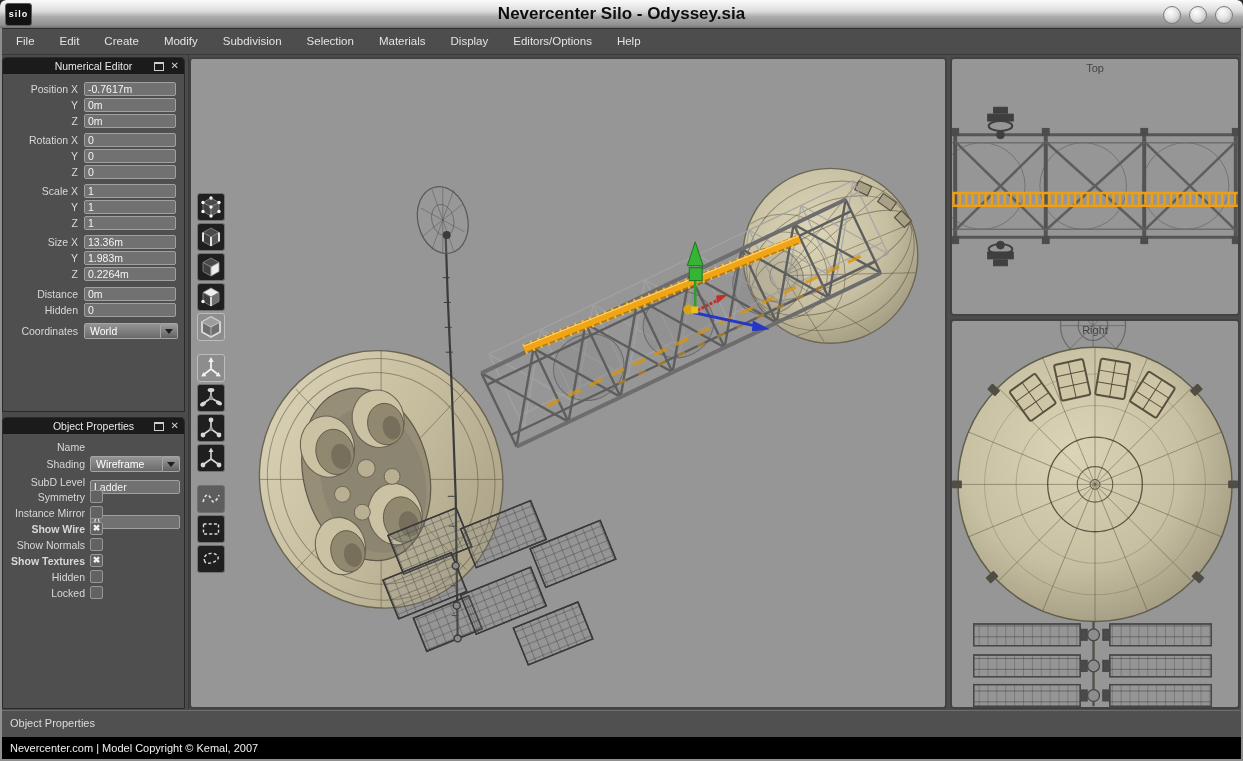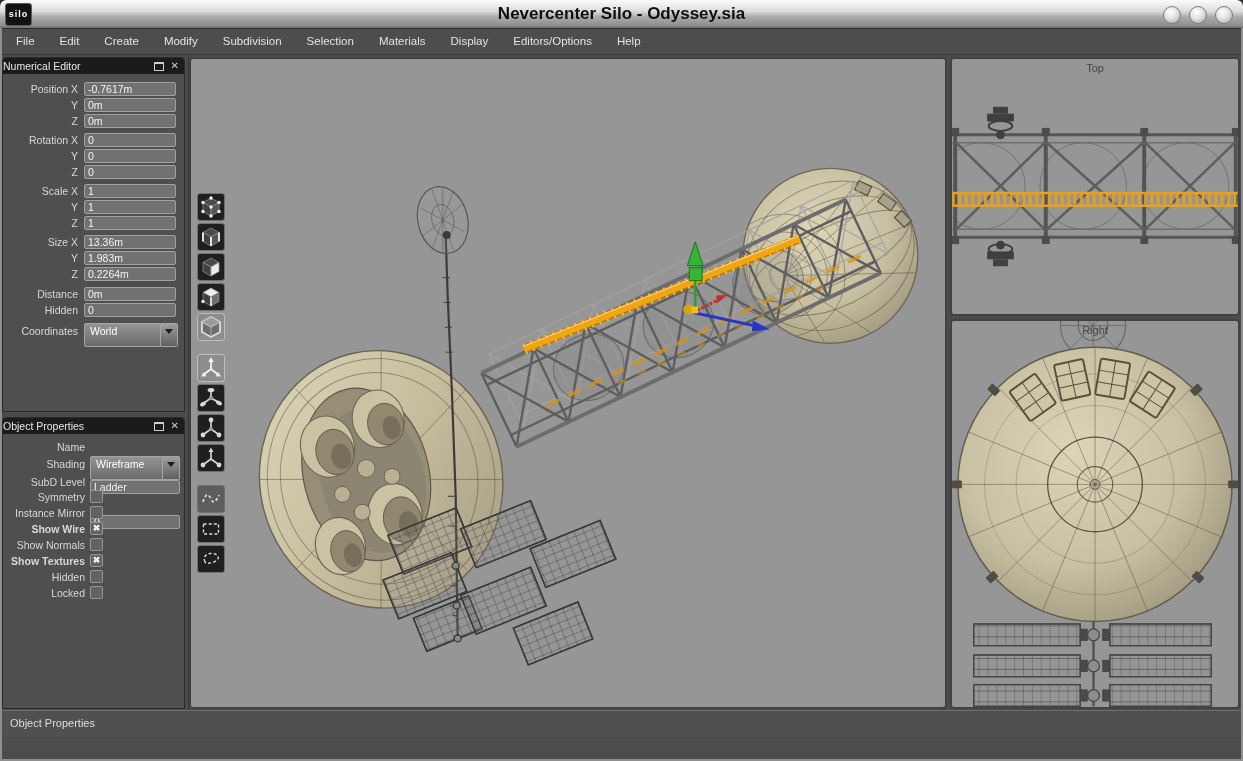--- a/index.html
+++ b/index.html
@@ -23,34 +23,34 @@
     padding-left:16px;box-sizing:border-box;z-index:25;}
   .menu-item{color:#e3e3e3;font-size:11.5px;white-space:nowrap;}
   
   .dock{position:absolute;left:0;top:55px;width:188px;height:655px;background:#4b4b4b;
     border-right:1px solid #393939;}
   .panel{position:absolute;left:2px;width:183px;background:#4f4f4f;border:1px solid #2a2a2a;
     border-radius:4px 4px 0 0;box-sizing:border-box;}
   #numerical-editor{top:2px;height:355px;}
   #object-properties{top:362px;height:292px;}
   .panel-titlebar{height:16px;background:#1b1b1b;border-radius:3px 3px 0 0;position:relative;
-    color:#e8e8e8;font-size:10.5px;line-height:16px;}
+    text-align:center;color:#e8e8e8;font-size:10.5px;line-height:16px;}
   .pt-restore{position:absolute;right:20px;top:4px;width:8px;height:6px;
     border:1px solid #cfcfcf;border-top-width:2px;}
   .pt-close{position:absolute;right:5px;top:1px;color:#cfcfcf;font-size:10px;line-height:14px;}
   .prow{position:absolute;left:0;right:0;height:14px;}
   .plabel{position:absolute;top:0;color:#d8d8d8;font-size:10.5px;line-height:14px;white-space:nowrap;}
   .ne-l{right:106px;}
   .pfield{position:absolute;top:0;height:14px;background:#717171;border:1px solid #a1a1a1;
     border-radius:2px;color:#f4f4f4;font-size:10.5px;line-height:12px;padding:0 3px;
     box-sizing:border-box;overflow:hidden;white-space:nowrap;}
   .ne-f{left:81px;width:92px;}
   .op-l{right:99px;}
   .op-f{left:87px;width:90px;margin-top:40px;}
-  .dropdown{position:absolute;height:24px;display:flex;justify-content:flex-end;}
+  .dropdown{position:absolute;height:16px;display:flex;justify-content:flex-end;}
   .dd-value{background:linear-gradient(#949494,#6a6a6a);border:1px solid #a5a5a5;
     border-radius:2px 0 0 2px;color:#fff;font-size:10.5px;line-height:14px;padding:0 5px;
     flex:1;box-sizing:border-box;}
   .dd-btn{width:17px;background:linear-gradient(#9e9e9e,#606060);border:1px solid #a5a5a5;
     border-left:none;border-radius:0 2px 2px 0;box-sizing:border-box;position:relative;}
   .dd-btn::after{content:"";position:absolute;left:4px;top:5px;border-left:4px solid transparent;
     border-right:4px solid transparent;border-top:5px solid #1e1e1e;}
   .checkbox{position:absolute;left:87px;width:11px;height:11px;background:#626262;
     border:1px solid #979797;border-radius:2px;text-align:center;}
   .checkmark{color:#f0f0f0;font-size:9px;line-height:11px;font-weight:bold;display:block;}
@@ -638,17 +638,20 @@
           <circle cx="143.5" cy="379" r="6" fill="#8d8d8d"></circle>
         </g>
       </g>
     </svg>
     <div class="vp-label">Right</div>
   </div>
 
   <div class="statusbar">
     <span>Object Properties</span>
   </div>
+  <div class="footer">
+    <span>Nevercenter.com | Model Copyright © Kemal, 2007</span>
+  </div>
 
   <div class="edge-left"></div>
   <div class="edge-right"></div>
   <div class="edge-bottom"></div>
 </div>
 
 </body></html>

